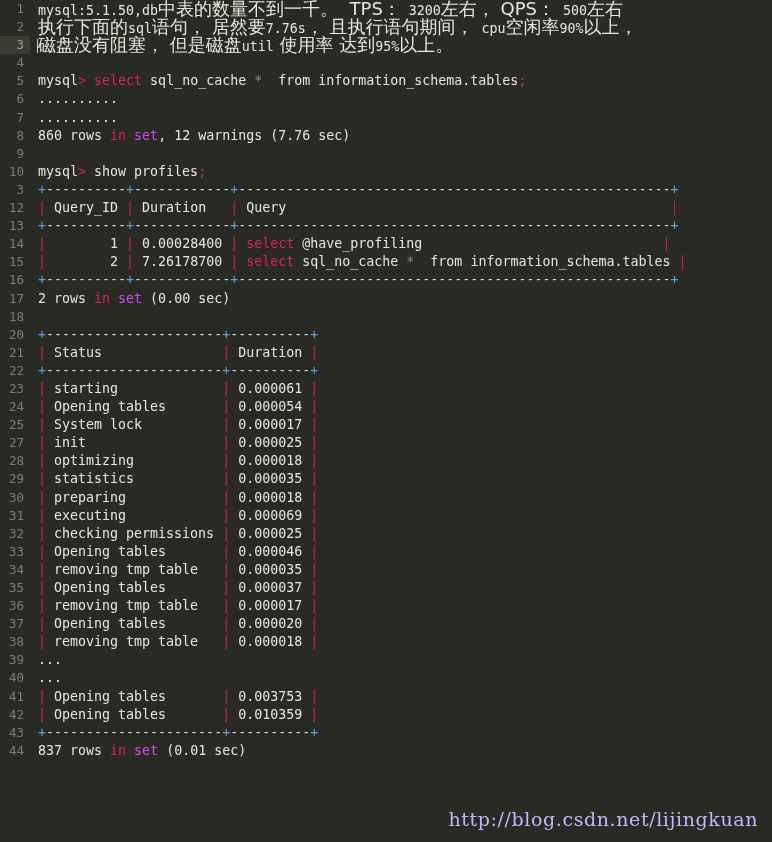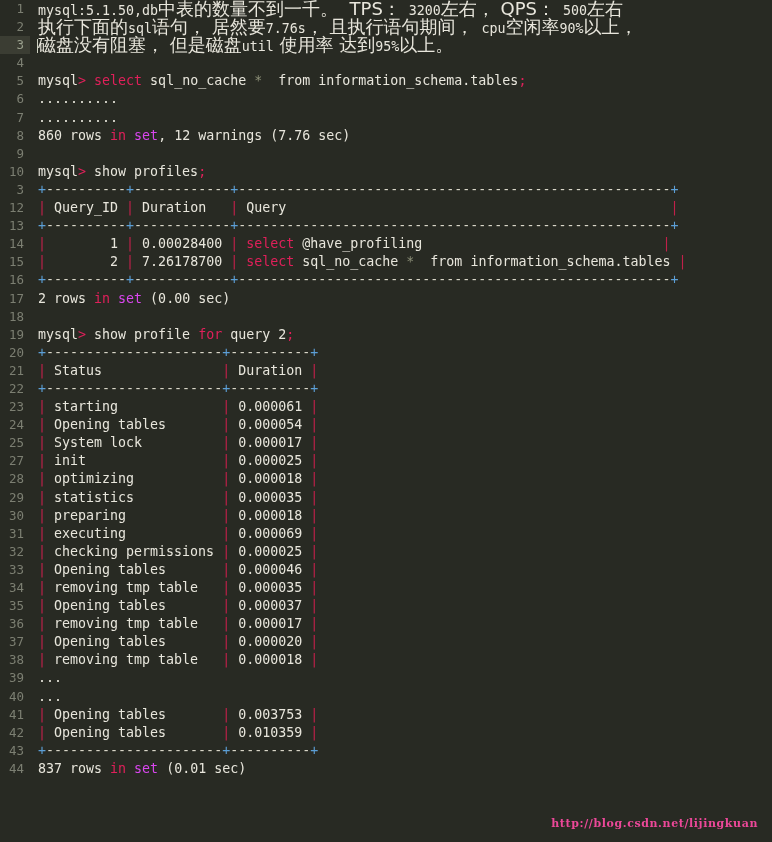--- a/index.html
+++ b/index.html
@@ -79,27 +79,26 @@
     height: 14px;
     vertical-align: -2px;
     background: #cfd2c2;
     margin-left: -1px;
   }
 
   #watermark {
     position: absolute;
     right: 14px;
     bottom: 12px;
-    color: #ec4899;
+    color: #c4b5fd;
     font-family: "DejaVu Serif", "Liberation Serif", serif;
-    font-size: 11px;
+    font-size: 19px;
     letter-spacing: 0.6px;
     user-select: none;
     pointer-events: none;
-    font-weight: bold;
   }
 </style>
 </head>
 <body>
 
 <div id="editor">
   <div id="lines">
       <div class="line"><div class="gutter">1</div><div class="code"><span class="t-txt">mysql:5.1.50,db</span><span class="cjk t-txt">中表的数量不到一千。</span><span class="cjk t-txt">  TPS：</span><span class="t-txt"> 3200</span><span class="cjk t-txt">左右，</span><span class="cjk t-txt"> QPS：</span><span class="t-txt"> 500</span><span class="cjk t-txt">左右</span></div></div>
       <div class="line"><div class="gutter">2</div><div class="code"><span class="cjk t-txt">执行下面的</span><span class="t-txt">sql</span><span class="cjk t-txt">语句，</span><span class="cjk t-txt"> 居然要</span><span class="t-txt">7.76s</span><span class="cjk t-txt">，</span><span class="cjk t-txt"> 且执行语句期间，</span><span class="t-txt"> cpu</span><span class="cjk t-txt">空闲率</span><span class="t-txt">90%</span><span class="cjk t-txt">以上，</span></div></div>
       <div class="line current"><div class="gutter">3</div><div class="code"><span class="caret"></span><span class="cjk t-txt">磁盘没有阻塞，</span><span class="cjk t-txt"> 但是磁盘</span><span class="t-txt">util</span><span class="cjk t-txt"> 使用率</span><span class="cjk t-txt"> 达到</span><span class="t-txt">95%</span><span class="cjk t-txt">以上。</span></div></div>
@@ -111,21 +110,20 @@
       <div class="line"><div class="gutter">9</div><div class="code"></div></div>
       <div class="line"><div class="gutter">10</div><div class="code"><span class="t-txt">mysql</span><span class="t-kw">&gt;</span><span class="t-txt"> show profiles</span><span class="t-kw">;</span></div></div>
       <div class="line"><div class="gutter">3</div><div class="code"><span class="t-plus">+</span><span class="t-rule">----------</span><span class="t-plus">+</span><span class="t-rule">------------</span><span class="t-plus">+</span><span class="t-rule">------------------------------------------------------</span><span class="t-plus">+</span></div></div>
       <div class="line"><div class="gutter">12</div><div class="code"><span class="t-pipe">|</span><span class="t-txt"> Query_ID </span><span class="t-pipe">|</span><span class="t-txt"> Duration   </span><span class="t-pipe">|</span><span class="t-txt"> Query                                                </span><span class="t-pipe">|</span></div></div>
       <div class="line"><div class="gutter">13</div><div class="code"><span class="t-plus">+</span><span class="t-rule">----------</span><span class="t-plus">+</span><span class="t-rule">------------</span><span class="t-plus">+</span><span class="t-rule">------------------------------------------------------</span><span class="t-plus">+</span></div></div>
       <div class="line"><div class="gutter">14</div><div class="code"><span class="t-pipe">|</span><span class="t-txt">        1 </span><span class="t-pipe">|</span><span class="t-txt"> 0.00028400 </span><span class="t-pipe">|</span><span class="t-txt"> </span><span class="t-kw">select</span><span class="t-txt"> @have_profiling                              </span><span class="t-pipe">|</span></div></div>
       <div class="line"><div class="gutter">15</div><div class="code"><span class="t-pipe">|</span><span class="t-txt">        2 </span><span class="t-pipe">|</span><span class="t-txt"> 7.26178700 </span><span class="t-pipe">|</span><span class="t-txt"> </span><span class="t-kw">select</span><span class="t-txt"> sql_no_cache </span><span class="t-dim">*</span><span class="t-txt">  from information_schema.tables </span><span class="t-pipe">|</span></div></div>
       <div class="line"><div class="gutter">16</div><div class="code"><span class="t-plus">+</span><span class="t-rule">----------</span><span class="t-plus">+</span><span class="t-rule">------------</span><span class="t-plus">+</span><span class="t-rule">------------------------------------------------------</span><span class="t-plus">+</span></div></div>
       <div class="line"><div class="gutter">17</div><div class="code"><span class="t-txt">2 rows </span><span class="t-kw">in</span><span class="t-txt"> </span><span class="t-fn">set</span><span class="t-txt"> (0.00 sec)</span></div></div>
       <div class="line"><div class="gutter">18</div><div class="code"></div></div>
-      <div class="line"><div class="gutter">19</div><div class="code"><span class="t-txt">mysql</span><span class="t-kw">&gt;</span><span class="t-txt"> show profile </span><span class="t-kw">for</span><span class="t-txt"> query 2</span><span class="t-kw">;</span></div></div>
       <div class="line"><div class="gutter">20</div><div class="code"><span class="t-plus">+</span><span class="t-rule">----------------------</span><span class="t-plus">+</span><span class="t-rule">----------</span><span class="t-plus">+</span></div></div>
       <div class="line"><div class="gutter">21</div><div class="code"><span class="t-pipe">|</span><span class="t-txt"> Status               </span><span class="t-pipe">|</span><span class="t-txt"> Duration </span><span class="t-pipe">|</span></div></div>
       <div class="line"><div class="gutter">22</div><div class="code"><span class="t-plus">+</span><span class="t-rule">----------------------</span><span class="t-plus">+</span><span class="t-rule">----------</span><span class="t-plus">+</span></div></div>
       <div class="line"><div class="gutter">23</div><div class="code"><span class="t-pipe">|</span><span class="t-txt"> starting             </span><span class="t-pipe">|</span><span class="t-txt"> 0.000061 </span><span class="t-pipe">|</span></div></div>
       <div class="line"><div class="gutter">24</div><div class="code"><span class="t-pipe">|</span><span class="t-txt"> Opening tables       </span><span class="t-pipe">|</span><span class="t-txt"> 0.000054 </span><span class="t-pipe">|</span></div></div>
       <div class="line"><div class="gutter">25</div><div class="code"><span class="t-pipe">|</span><span class="t-txt"> System lock          </span><span class="t-pipe">|</span><span class="t-txt"> 0.000017 </span><span class="t-pipe">|</span></div></div>
       <div class="line"><div class="gutter">27</div><div class="code"><span class="t-pipe">|</span><span class="t-txt"> init                 </span><span class="t-pipe">|</span><span class="t-txt"> 0.000025 </span><span class="t-pipe">|</span></div></div>
       <div class="line"><div class="gutter">28</div><div class="code"><span class="t-pipe">|</span><span class="t-txt"> optimizing           </span><span class="t-pipe">|</span><span class="t-txt"> 0.000018 </span><span class="t-pipe">|</span></div></div>
       <div class="line"><div class="gutter">29</div><div class="code"><span class="t-pipe">|</span><span class="t-txt"> statistics           </span><span class="t-pipe">|</span><span class="t-txt"> 0.000035 </span><span class="t-pipe">|</span></div></div>
       <div class="line"><div class="gutter">30</div><div class="code"><span class="t-pipe">|</span><span class="t-txt"> preparing            </span><span class="t-pipe">|</span><span class="t-txt"> 0.000018 </span><span class="t-pipe">|</span></div></div>

